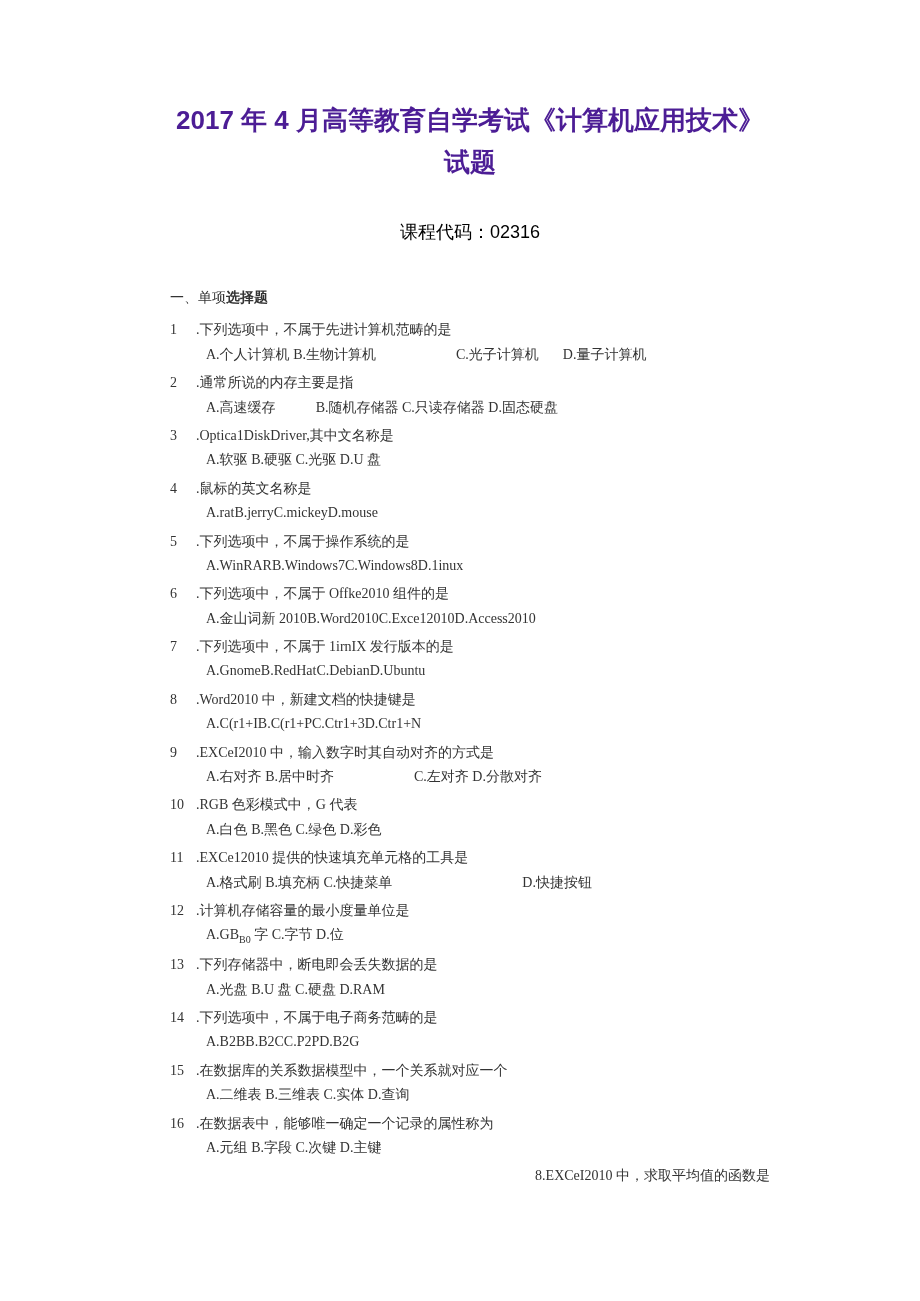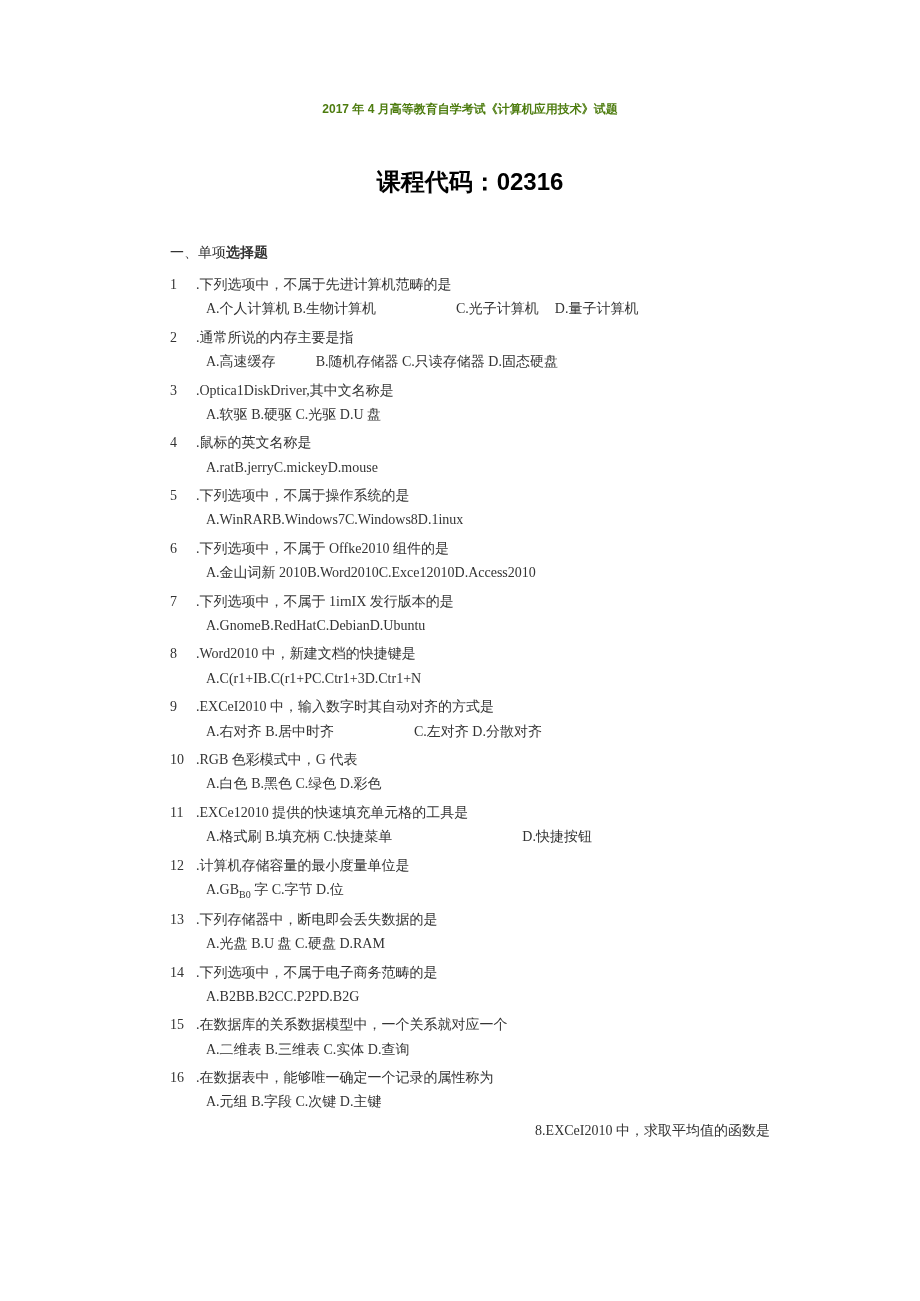--- a/index.html
+++ b/index.html
@@ -12,30 +12,30 @@
       font-family: "SimSun", "宋体", serif;
       font-size: 14px;
       color: #333333;
       line-height: 1.6;
       width: 920px;
       min-height: 1301px;
       padding: 100px 150px 60px 170px;
     }
     .title {
       font-family: "Microsoft YaHei", "SimHei", sans-serif;
-      font-size: 12px;
+      font-size: 26px;
       font-weight: bold;
       text-align: center;
-      margin-bottom: 44px;
-      color: #4d7c0f;
+      margin-bottom: 35px;
+      color: #4c1d95;
     }
     .subtitle {
       font-family: "Microsoft YaHei", "SimHei", sans-serif;
-      font-size: 24px;
-      font-weight: bold;
+      font-size: 18px;
+      font-weight: normal;
       text-align: center;
       margin-bottom: 40px;
       color: #000;
     }
     .section-header {
       font-size: 14px;
       margin-bottom: 10px;
       color: #333;
     }
     .section-header .bold {
@@ -60,21 +60,21 @@
     }
     .options-line {
       padding-left: 36px;
       margin-bottom: 6px;
     }
     .opt-a { margin-right: 0; }
     .opt-b { margin-right: 0; }
     .opt-c { margin-right: 0; }
     .opt-d { margin-right: 0; }
     .q1-opts .opt-c { margin-left: 80px; }
-    .q1-opts .opt-d { margin-left: 16px; }
+    .q1-opts .opt-d { margin-left: 24px; }
     .q2-opts .opt-b { margin-left: 40px; text-align: center; }
     .q9-opts .opt-c { margin-left: 80px; }
     .q11-opts .opt-d { margin-left: 130px; }
     .underline {
       text-decoration: underline;
     }
     .sub {
       vertical-align: sub;
       font-size: 10px;
     }

